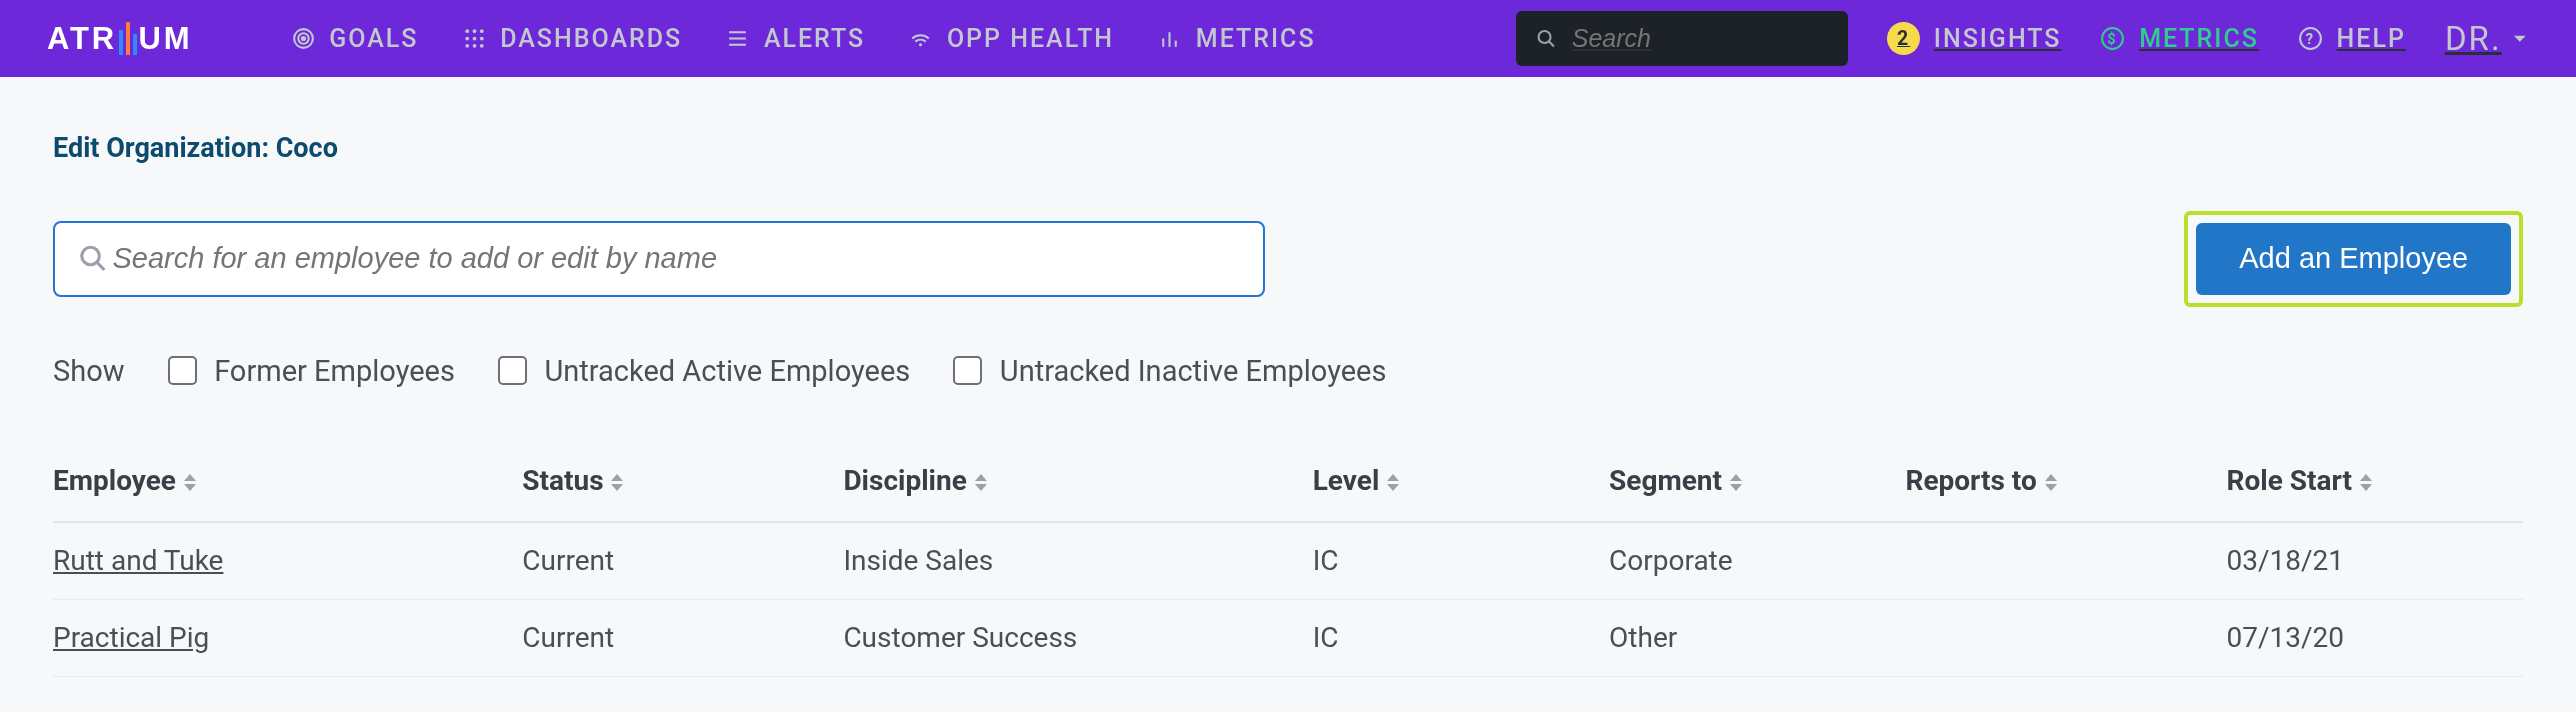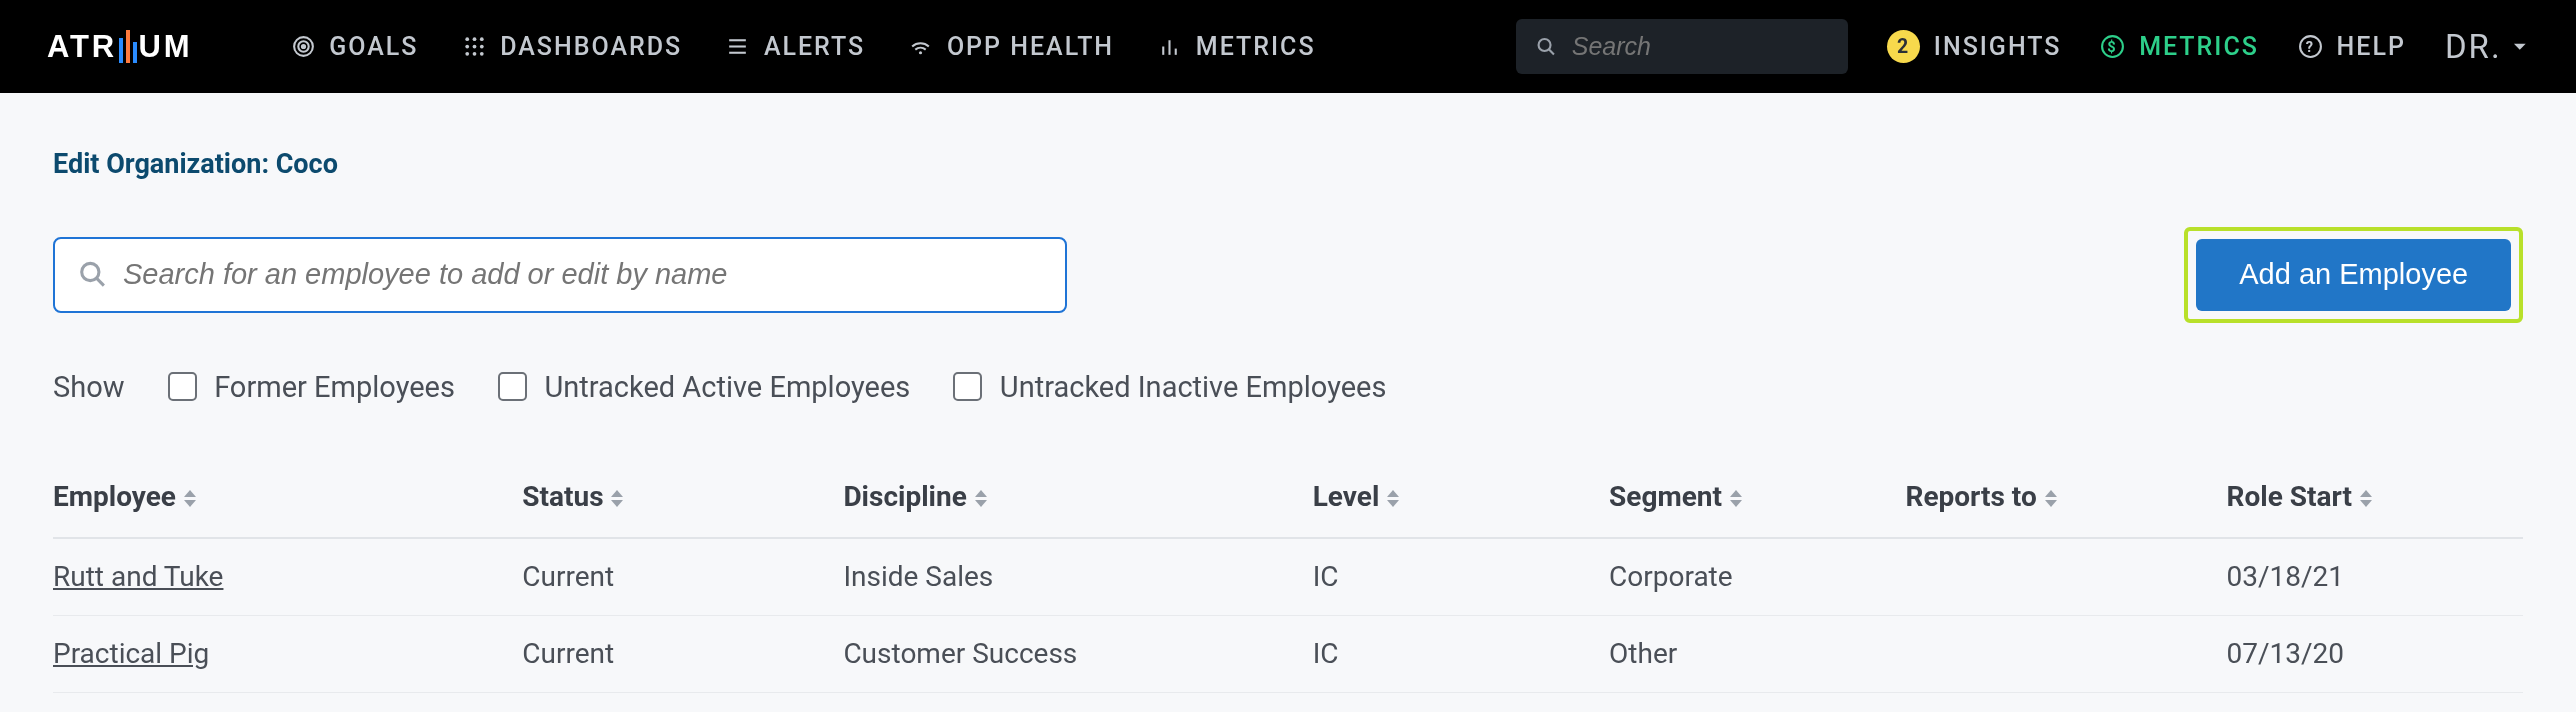--- a/index.html
+++ b/index.html
@@ -4,22 +4,22 @@
 <style>
   * { box-sizing: border-box; margin: 0; padding: 0; }
   body {
     font-family: -apple-system, BlinkMacSystemFont, "Segoe UI", Roboto, Helvetica, Arial, sans-serif;
     background: #f7f8fa;
     color: #2b2e33;
     width: 2576px;
   }
   
   .topnav {
-    background: #000000;
-    height: 93px;
+    background: #6d28d9;
+    height: 77px;
     display: flex;
     align-items: center;
     padding: 0 47px;
     gap: 39px;
   }
   .logo {
     display: flex;
     align-items: center;
     gap: 0;
     font-weight: 800;
@@ -52,20 +52,21 @@
     font-weight:500;
     letter-spacing:2px;
     cursor:pointer;
   }
   .navitem svg { width:25px; height:25px; fill:none; stroke:#c3c8cf; stroke-width:2; }
   .nav-right {
     margin-left:auto;
     display:flex;
     align-items:center;
     gap:39px;
+    text-decoration:underline;
   }
   .searchbox {
     background:#1d2228;
     border-radius:5.9px;
     height:55px;
     width:332px;
     display:flex;
     align-items:center;
     gap:15.6px;
     padding:0 19.5px;
@@ -104,28 +105,28 @@
     font-weight:700;
     color:#0c4a6e;
     margin-bottom:47px;
   }
   .toolbar-row {
     display:flex;
     align-items:center;
     gap:29px;
   }
   .emp-search {
-    width:1014px;
+    width:1212px;
     height:76px;
     border:2.9px solid #1f74d6;
     border-radius:7.8px;
     background:#fff;
     display:flex;
     align-items:center;
-    gap:15px;
+    gap:4px;
     padding:0 23.4px;
   }
   .emp-search svg { width:31px;height:31px;stroke:#9aa1aa;stroke-width:2.5;fill:none; }
   .emp-search input {
     border:none;outline:none;width:100%;
     font-size:29px;font-style:italic;color:#9aa1aa;
   }
   .add-emp-wrap {
     margin-left:auto;
     border:4.9px solid #b8e02a;

